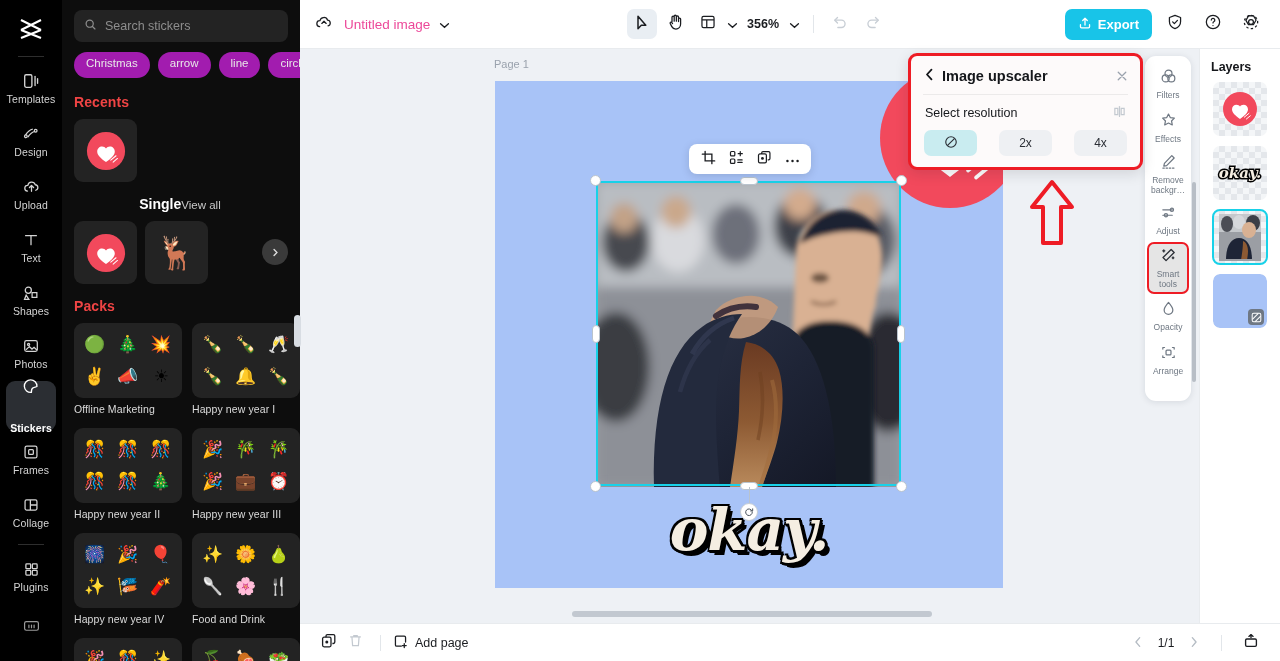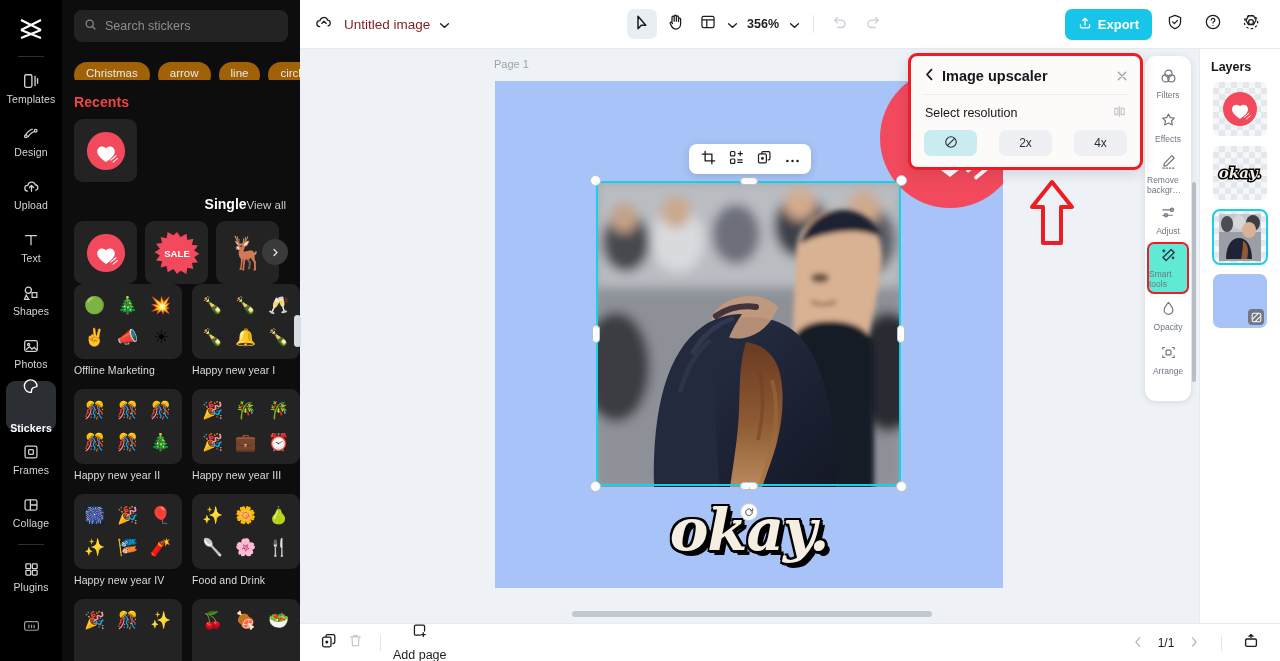--- a/index.html
+++ b/index.html
@@ -34,25 +34,25 @@
     background: #0d0d0d; overflow: hidden; z-index: 20;
   }
   .search-wrap { padding: 10px 12px 0 12px; }
   .search-box {
     height: 32px; background: #232323; border-radius: 8px; display: flex; align-items: center;
     gap: 8px; padding: 12px 10px; cursor: text;
   }
   .search-box .ph { color: #8d8d8d; font-size: 12.5px; }
   .tags { display: flex; gap: 8px; padding: 10px 0 0 12px; overflow: hidden; height: 38px; }
   .tag {
-    background: #a16207; color: #e8e8e8; font-size: 11.5px; border-radius: 13px;
-    padding: 5px 12px; white-space: nowrap; cursor: pointer; height: 26px; margin-top: 10px;
+    background: #a21caf; color: #e8e8e8; font-size: 11.5px; border-radius: 13px;
+    padding: 5px 12px; white-space: nowrap; cursor: pointer; height: 26px;
   }
   .sect-title { color: #ef4444; font-size: 14px; font-weight: 700; padding: 14px 0 9px 12px; letter-spacing: .1px; }
-  .sect-head { display: flex; align-items: baseline; justify-content: flex-end; padding: 14px 14px 9px 12px; }
+  .sect-head { display: flex; align-items: baseline; justify-content: center; padding: 14px 14px 9px 12px; }
   .sect-head .st { color: #fff; font-size: 14px; font-weight: 700; }
   .sect-head .va { color: #c9c9c9; font-size: 11.5px; cursor: pointer; }
   .thumb {
     width: 63px; height: 63px; background: #232323; border-radius: 9px;
     display: flex; align-items: center; justify-content: center; cursor: pointer; flex: 0 0 auto;
   }
   .row-thumbs { display: flex; gap: 8px; padding-left: 12px; position: relative; }
   .carousel-next {
     position: absolute; right: 12px; top: 18px; width: 26px; height: 26px; border-radius: 50%;
     background: #3a3a3a; display: flex; align-items: center; justify-content: center; cursor: pointer;
@@ -70,21 +70,21 @@
   .panel-grip {
     position: absolute; left: 294px; top: 315px; width: 7px; height: 32px;
     background: #d8dde3; border-radius: 4px; z-index: 25; cursor: col-resize;
   }
 
   
   .topbar {
     position: absolute; left: 300px; top: 0; width: 980px; height: 49px; background: #fff;
     border-bottom: 1px solid #e8ebee; display: flex; align-items: center; padding: 0 14px; z-index: 15;
   }
-  .doc-title { font-size: 13.5px; color: #7f1d1d; margin-left: 10px; }
+  .doc-title { font-size: 13.5px; color: #ec4899; margin-left: 10px; }
   .tb-icon-btn {
     width: 30px; height: 30px; border-radius: 7px; display: flex; align-items: center;
     justify-content: center; cursor: pointer; color: #1b1d21;
   }
   .tb-icon-btn.sel { background: #e9eef3; }
   .zoom-val { font-size: 12.5px; color: #1b1d21; font-weight: 600; }
   .tb-div { width: 1px; height: 18px; background: #e2e6ea; margin: 0 8px; }
   .export-btn {
     display: flex; align-items: center; gap: 6px; background: #18c4e8; color: #fff;
     font-size: 13px; font-weight: 600; border-radius: 7px; padding: 7px 13px; cursor: pointer;
@@ -163,22 +163,22 @@
   
   .toolrail {
     position: absolute; left: 1145px; top: 56px; width: 46px; height: 345px;
     background: #fff; border-radius: 11px; box-shadow: 0 1px 7px rgba(22,30,45,.11); z-index: 35;
     display: flex; flex-direction: column; align-items: center; padding-top: 6px;
   }
   .tr-item {
     width: 42px; min-height: 44px; display: flex; flex-direction: column; align-items: center;
     justify-content: center; gap: 2px; cursor: pointer; border-radius: 7px; padding: 3px 0;
   }
-  .tr-item .tr-lbl { font-size: 8.5px; color: #6e7782; line-height: 9.5px; }
-  .tr-item.flagged { border: 2px solid #ee1c25; background: #5eead4; }
+  .tr-item .tr-lbl { font-size: 8.5px; color: #6e7782; line-height: 9.5px; text-align: center; }
+  .tr-item.flagged { border: 2px solid #ee1c25; background: #e5e5e5; }
   .toolrail-scroll {
     position: absolute; left: 1192px; top: 182px; width: 4px; height: 200px;
     background: #b8bec6; border-radius: 2px; z-index: 36;
   }
 
   
   .layers {
     position: absolute; left: 1199px; top: 49px; width: 81px; height: 574px;
     background: #fff; border-left: 1px solid #e8ebee; z-index: 14;
   }
@@ -204,21 +204,21 @@
   
   .bottombar {
     position: absolute; left: 300px; top: 623px; width: 980px; height: 38px; background: #fff;
     border-top: 1px solid #e8ebee; display: flex; align-items: center; padding: 0 16px; z-index: 16;
   }
   .bb-btn {
     width: 26px; height: 26px; display: flex; align-items: center; justify-content: center;
     cursor: pointer; color: #1b1d21;
   }
   .bb-div { width: 1px; height: 16px; background: #e2e6ea; margin: 0 12px; }
-  .addpage { display: flex; align-items: center; gap: 7px; cursor: pointer; font-size: 12.5px; color: #1b1d21; flex-direction: column; }
+  .addpage { display: flex; align-items: center; gap: 7px; cursor: pointer; font-size: 12.5px; color: #1b1d21; }
   .pager { margin-left: auto; display: flex; align-items: center; gap: 4px; }
   .pager .pg-num { font-size: 12px; color: #1b1d21; min-width: 26px; text-align: center; }
   .pg-arrow { width: 22px; height: 22px; display: flex; align-items: center; justify-content: center; color: #b5bcc4; cursor: pointer; }
 </style>
 </head>
 <body>
 
 <div id="app">
 
   <div class="rail">
@@ -383,35 +383,30 @@
     </div>
     <div class="row-thumbs">
       <div class="thumb">
         <svg width="42" height="42" viewBox="0 0 44 44">
           <circle cx="22" cy="22" r="20" fill="#f2495c"></circle>
           <path d="M22 33.5c-5.4-4-9.2-7-9.2-11.1 0-3 2.3-5.2 5.1-5.2 1.7 0 3.3.8 4.1 2.1.8-1.3 2.4-2.1 4.1-2.1 2.8 0 5.1 2.2 5.1 5.2 0 4.1-3.8 7.1-9.2 11.1z" fill="#fff"></path>
           <path d="M27 31.6 32.5 27M29.5 33.6 34 29.8" stroke="#fff" stroke-width="1.1" stroke-linecap="round"></path>
         </svg>
       </div>
       <div class="thumb">
-        <svg width="46" height="46" viewBox="0 0 48 48">
-          <path d="M24 2l3.7 5.2L33.8 4l1 6.4 6.3-1.4-1.6 6.3 6.4.9-4 5.1 5.4 3.6-5.4 3.6 4 5.1-6.4.9 1.6 6.3-6.3-1.4-1 6.4-6.1-3.2L24 46l-3.7-5.2-6.1 3.2-1-6.4-6.3 1.4 1.6-6.3-6.4-.9 4-5.1L.7 23.1l5.4-3.6-4-5.1 6.4-.9-1.6-6.3 6.3 1.4 1-6.4 6.1 3.2z" fill="#f2495c"></path>
-          <text x="24" y="28" font-family="Liberation Sans, sans-serif" font-size="10" font-weight="700" fill="#fff" text-anchor="middle">SALE</text>
-        </svg>
-      </div>
-      <div class="thumb">
         <span style="font-size:32px;line-height:1">🦌</span>
       </div>
       <div class="carousel-next">
         <svg width="9" height="9" viewBox="0 0 10 10" fill="none" stroke="#ddd" stroke-width="1.5" stroke-linecap="round">
           <path d="m3.4 1.6 3.2 3.4-3.2 3.4"></path>
         </svg>
       </div>
     </div>
 
+    <div class="sect-title">Packs</div>
     <div class="packs-grid">
       <div class="pack-card">
         <div class="pack-tile">
           <span class="em">🟢</span>
           <span class="em">🎄</span>
           <span class="em">💥</span>
           <span class="em">✌</span>
           <span class="em">📣</span>
           <span class="em">☀</span>
         </div>

